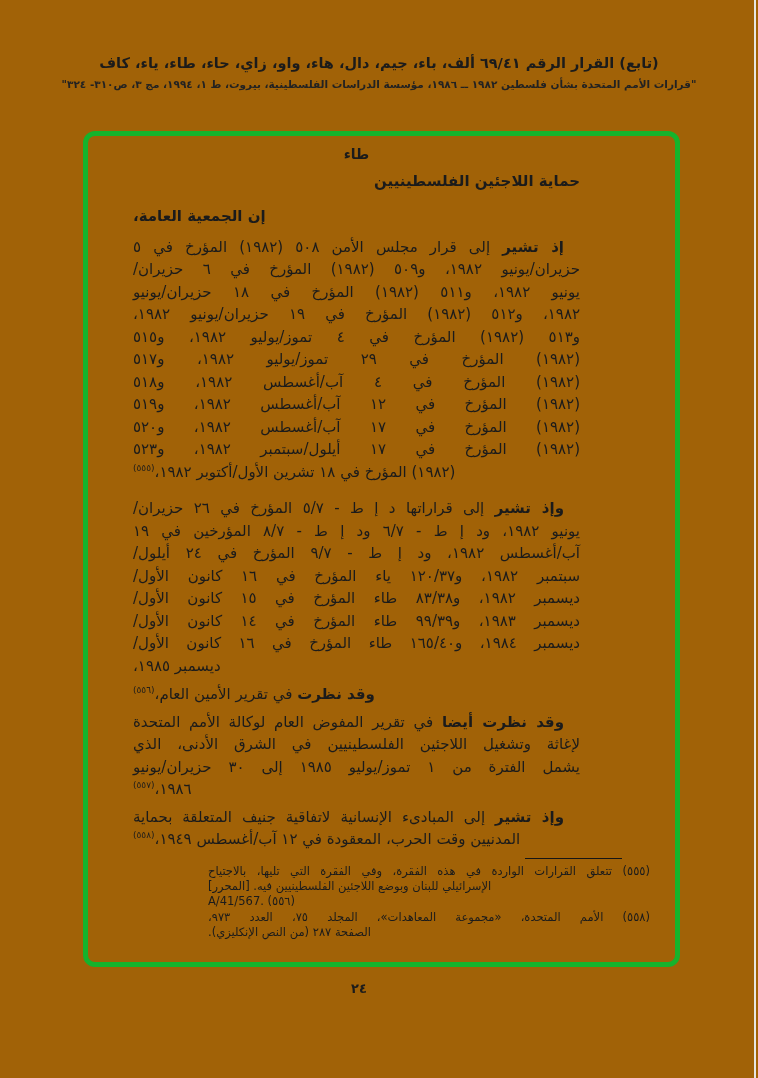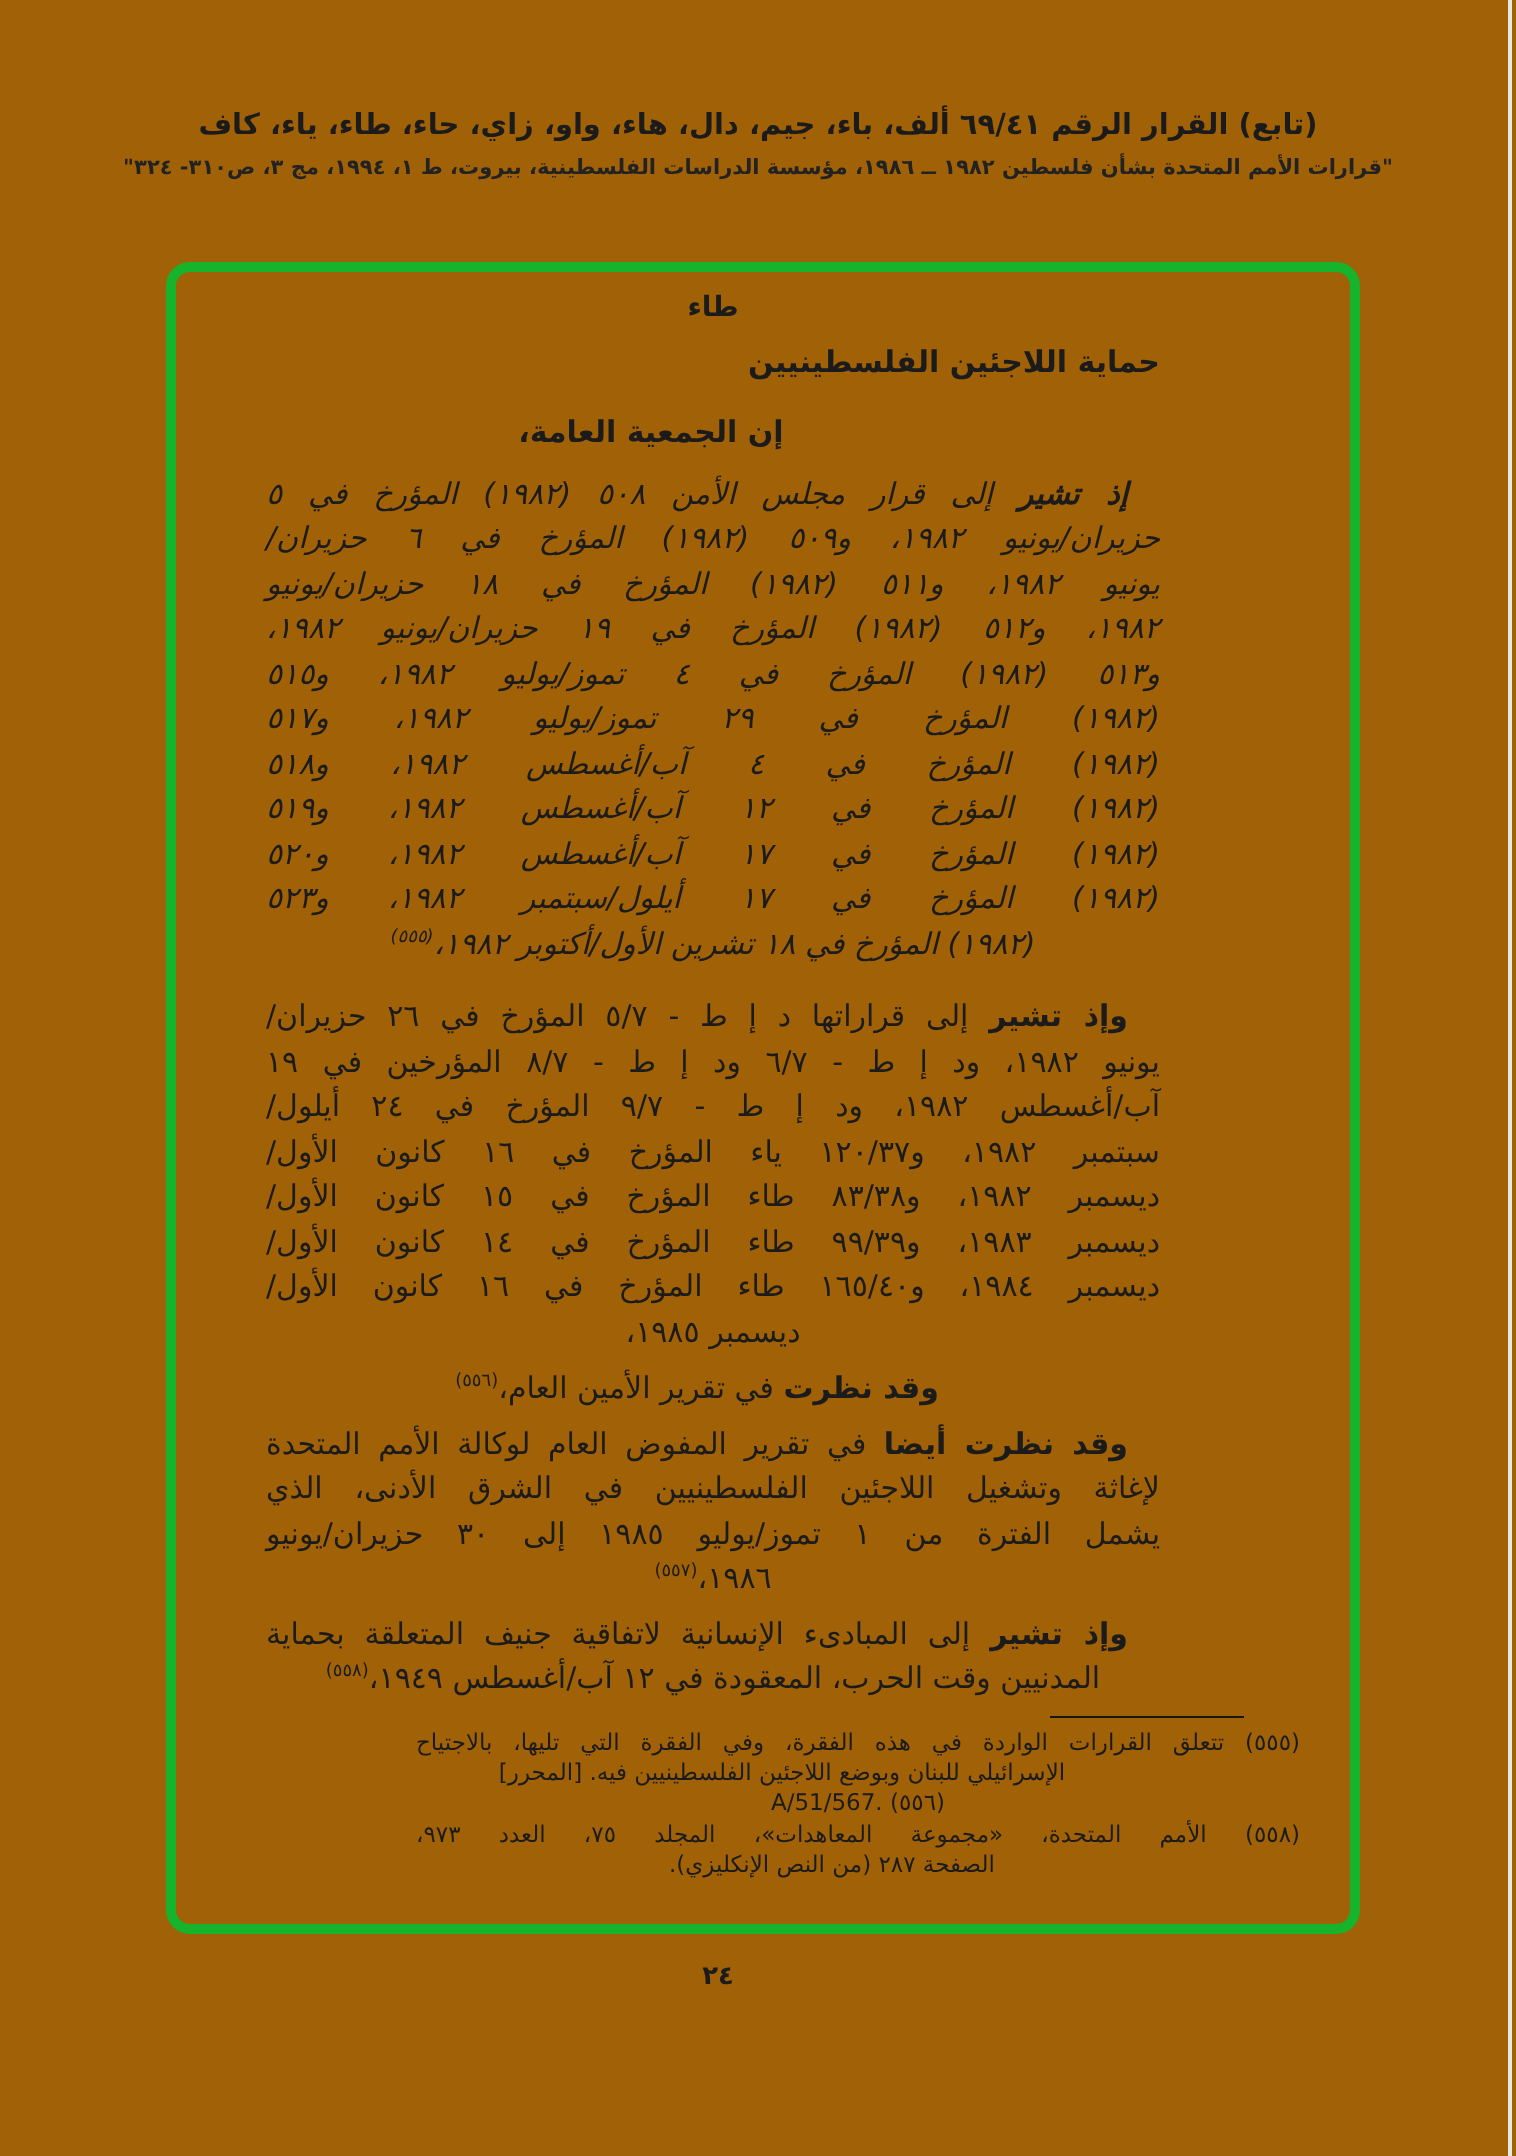--- a/index.html
+++ b/index.html
@@ -42,41 +42,41 @@
     margin-top:2px;
   }
   .doc-title{
     font-weight:bold;font-size:15px;line-height:22px;
     margin-top:6px;
   }
   .body-text{font-size:15px;}
   .para{margin:0;}
   .line{
     direction:rtl;
-    text-align:center;
+    text-align:left;
     line-height:22.5px;
     white-space:nowrap;
   }
   .line.j{
     text-align:justify;
     text-align-last:justify;
   }
   .line.ina{padding-right:16px;}
   .line.inb{padding-right:62px;}
   .line.inf1{padding-right:26px;}
   .line.inf2{padding-right:76px;}
   .line b{font-weight:bold;}
   .sup{
     font-size:9px;
     vertical-align:6px;
     line-height:0;
   }
   
   .para.p-gaa{margin-top:13px;}
-  .para.p1{margin-top:8px;font-style:italic;}
+  .para.p1{margin-top:8px;}
   .para.p2{margin-top:14px;}
   .para.p3{margin-top:6px;}
   .para.p4{margin-top:5px;}
   .para.p5{margin-top:5px;}
   .fnblock{
     margin-top:7px;
     margin-right:-70px;
     padding-left:75px;
   }
   .fn-sep{
@@ -149,21 +149,21 @@
         </div>
       </div>
     <div class="fnblock">
       <div class="fn-sep"></div>
       <div id="footnotes">
           <div class="fn">
             <div class="line j">(٥٥٥) تتعلق القرارات الواردة في هذه الفقرة، وفي الفقرة التي تليها، بالاجتياح</div>
             <div class="line inf2">الإسرائيلي للبنان وبوضع اللاجئين الفلسطينيين فيه. [المحرر]</div>
           </div>
           <div class="fn">
-            <div class="line">(٥٥٦) ‎A/51/567.‎</div>
+            <div class="line">(٥٥٦) ‎A/41/567.‎</div>
           </div>
           <div class="fn">
             <div class="line j">(٥٥٨) الأمم المتحدة، «مجموعة المعاهدات»، المجلد ٧٥، العدد ٩٧٣،</div>
             <div class="line inf1">الصفحة ٢٨٧ (من النص الإنكليزي).</div>
           </div>
         </div>
     </div>
   </div>
 
   <div class="page-number">٢٤</div>

